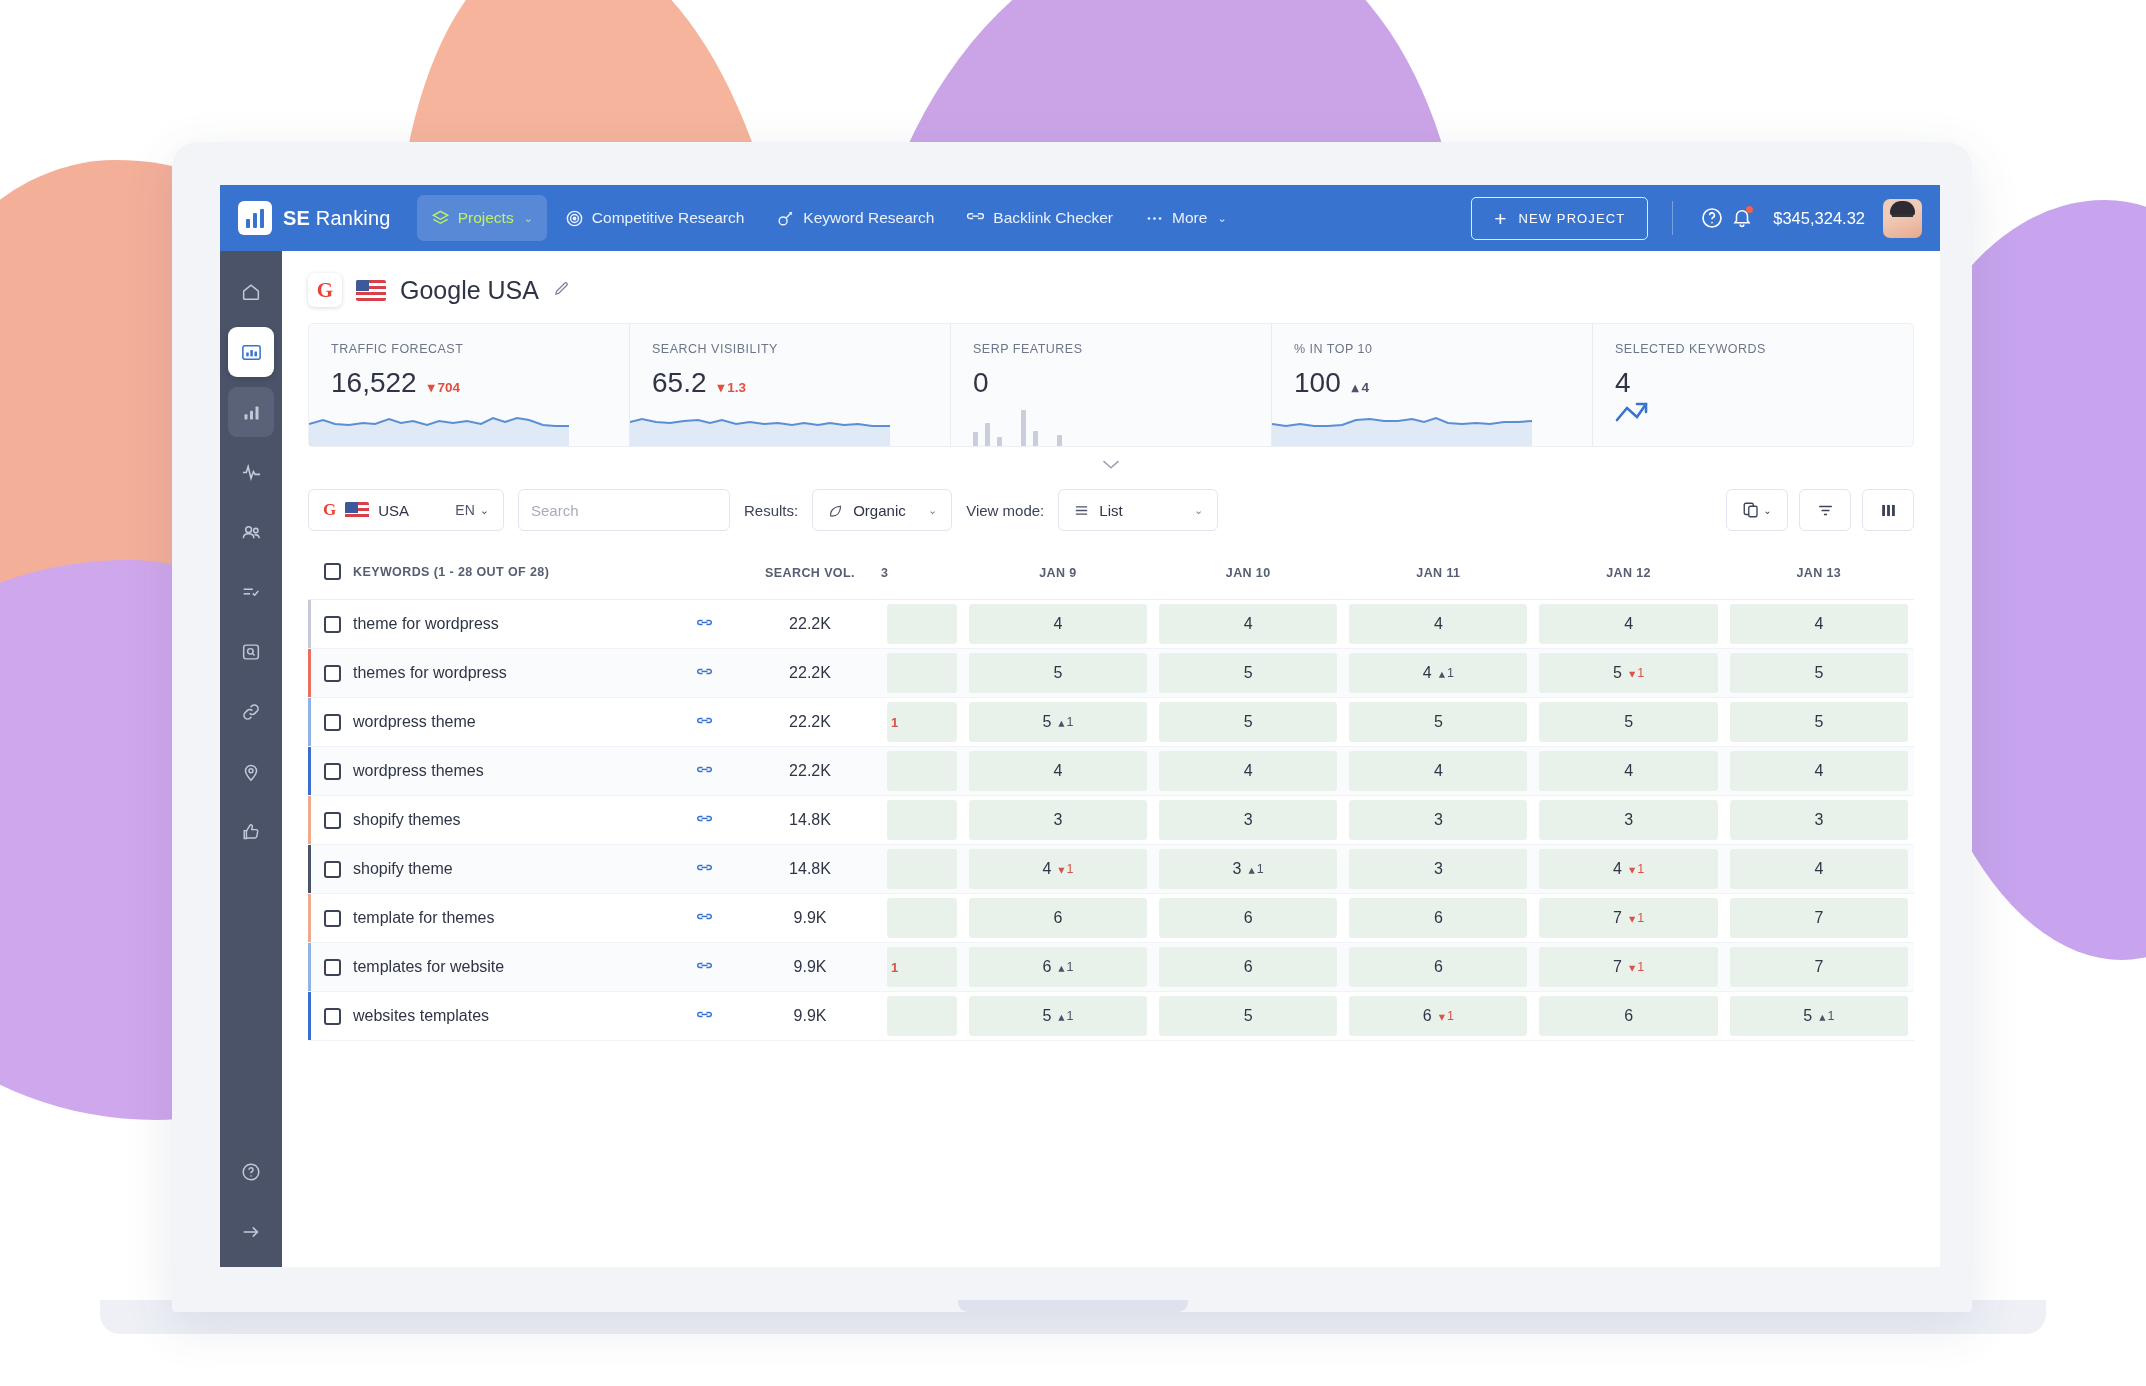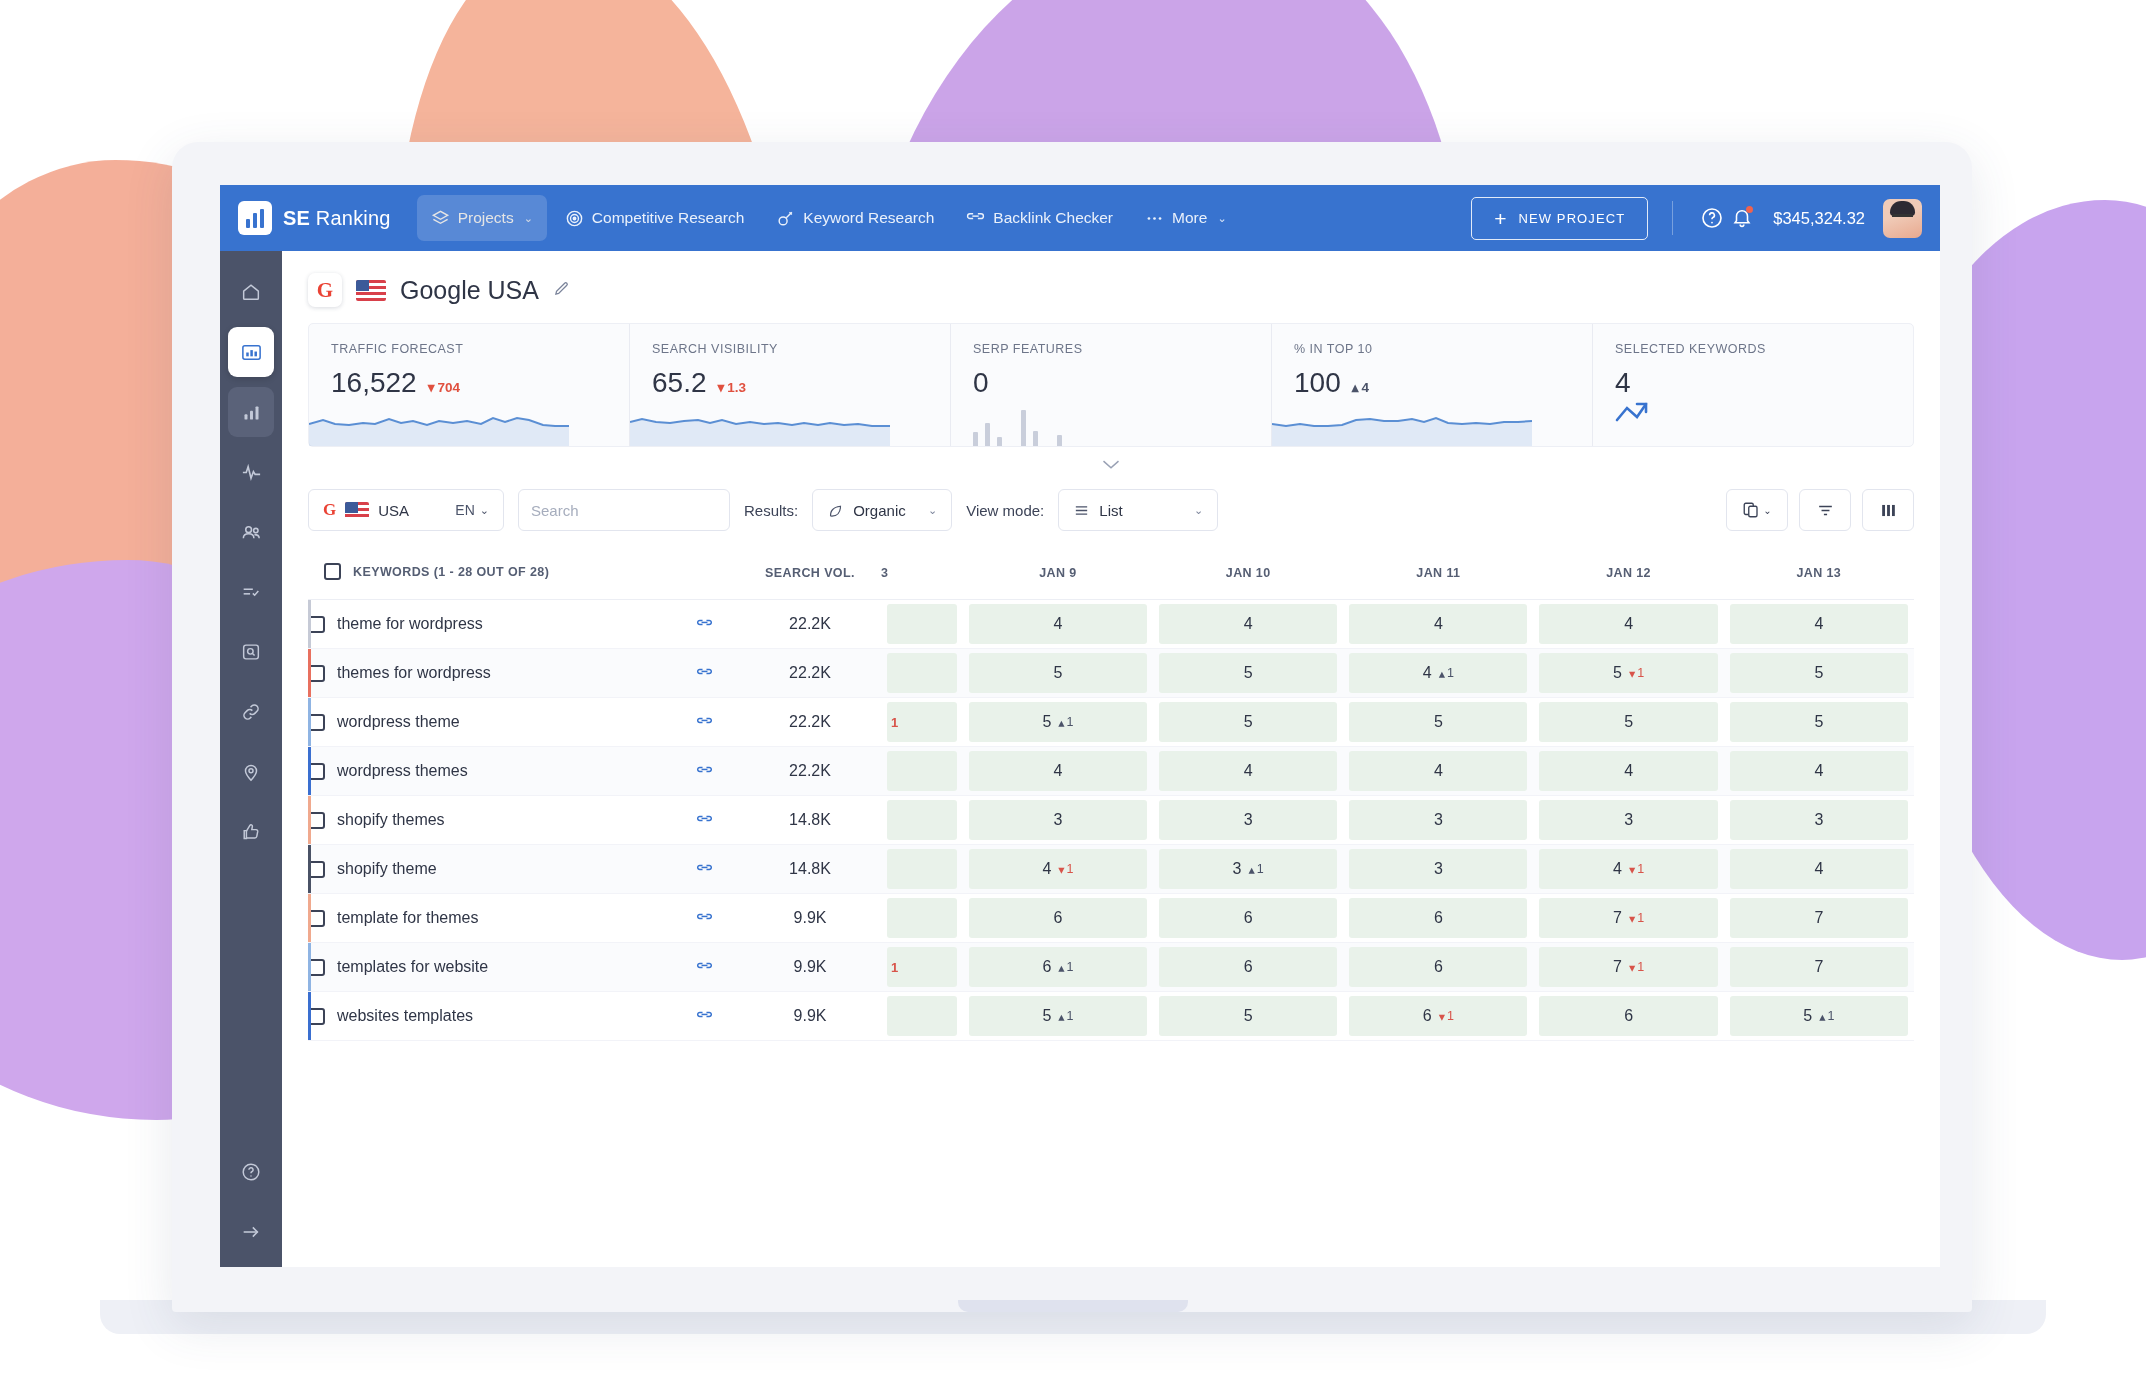--- a/index.html
+++ b/index.html
@@ -93,21 +93,21 @@
   .brand-logo i:nth-child(3){ height: 19px; }
   .brand-name { font-size: 20px; letter-spacing: .2px; }
   .brand-name b { font-weight: 700; }
 
   .nav-items { display: flex; align-items: center; gap: 4px; }
   .nav-item {
     display: flex; align-items: center; gap: 8px;
     height: 46px; padding: 0 14px; border-radius: 7px;
     font-size: 15.5px; color: #eaf1fb; white-space: nowrap; cursor: pointer;
   }
-  .nav-item.active { background: rgba(255,255,255,.16); color:#e5e5e5; }
+  .nav-item.active { background: rgba(255,255,255,.16); color:#bef264; }
   .nav-ico { width: 19px; height: 19px; display:block; flex:none; }
   .caret { font-size: 11px; opacity: .9; margin-left: 2px; }
 
   .topbar-right { margin-left: auto; display: flex; align-items: center; gap: 0; padding-right: 18px; }
   .new-project-btn {
     display: flex; align-items: center; gap: 11px;
     height: 43px; padding: 0 22px;
     border: 1.5px solid rgba(255,255,255,.85); border-radius: 5px;
     font-size: 13px; letter-spacing: 1.1px; color: #fff; cursor: pointer;
   }
@@ -220,21 +220,21 @@
   
   .tbl-wrap { margin: 0 26px; flex:1; overflow:hidden; }
   table.kw { width: 100%; border-collapse: collapse; table-layout: fixed; }
   table.kw th {
     font-size: 12.5px; letter-spacing:.4px; color:#555e73; font-weight:700;
     text-transform: uppercase; text-align:center; padding: 16px 0;
     border-bottom: 1px solid #eceef4; background:#fff; white-space:nowrap;
   }
   table.kw th.kwcol { text-align:left; padding-left: 16px; }
   table.kw td { padding: 0; border-bottom: 1px solid #f2f3f8; height: 48px; }
-  .kw-cell { display:flex; align-items:center; gap:12px; height:48px; }
+  .kw-cell { display:flex; align-items:center; gap:12px; padding-left: 16px; height:48px; }
   .cb {
     width: 17px; height: 17px; border: 2px solid #3c4357; border-radius: 3px;
     flex: none; background:#fff; cursor:pointer;
   }
   .kw-text { font-size: 16px; color:#2f3546; white-space:nowrap; overflow:hidden; text-overflow:ellipsis; }
   .link-ico { color:#3873cf; cursor:pointer; display:flex; align-items:center; justify-content:center; }
   .vol { text-align:center; font-size: 16px; color:#2f3546; }
   .rank-cell { display:flex; align-items:center; justify-content:center; gap:7px; height:40px; margin: 4px 6px; border-radius:3px; background:#e9f2ea; }
   .rank-val { font-size: 16px; color:#2f3546; }
   .chg { font-size: 12.5px; display:flex; align-items:center; gap:2px; }

